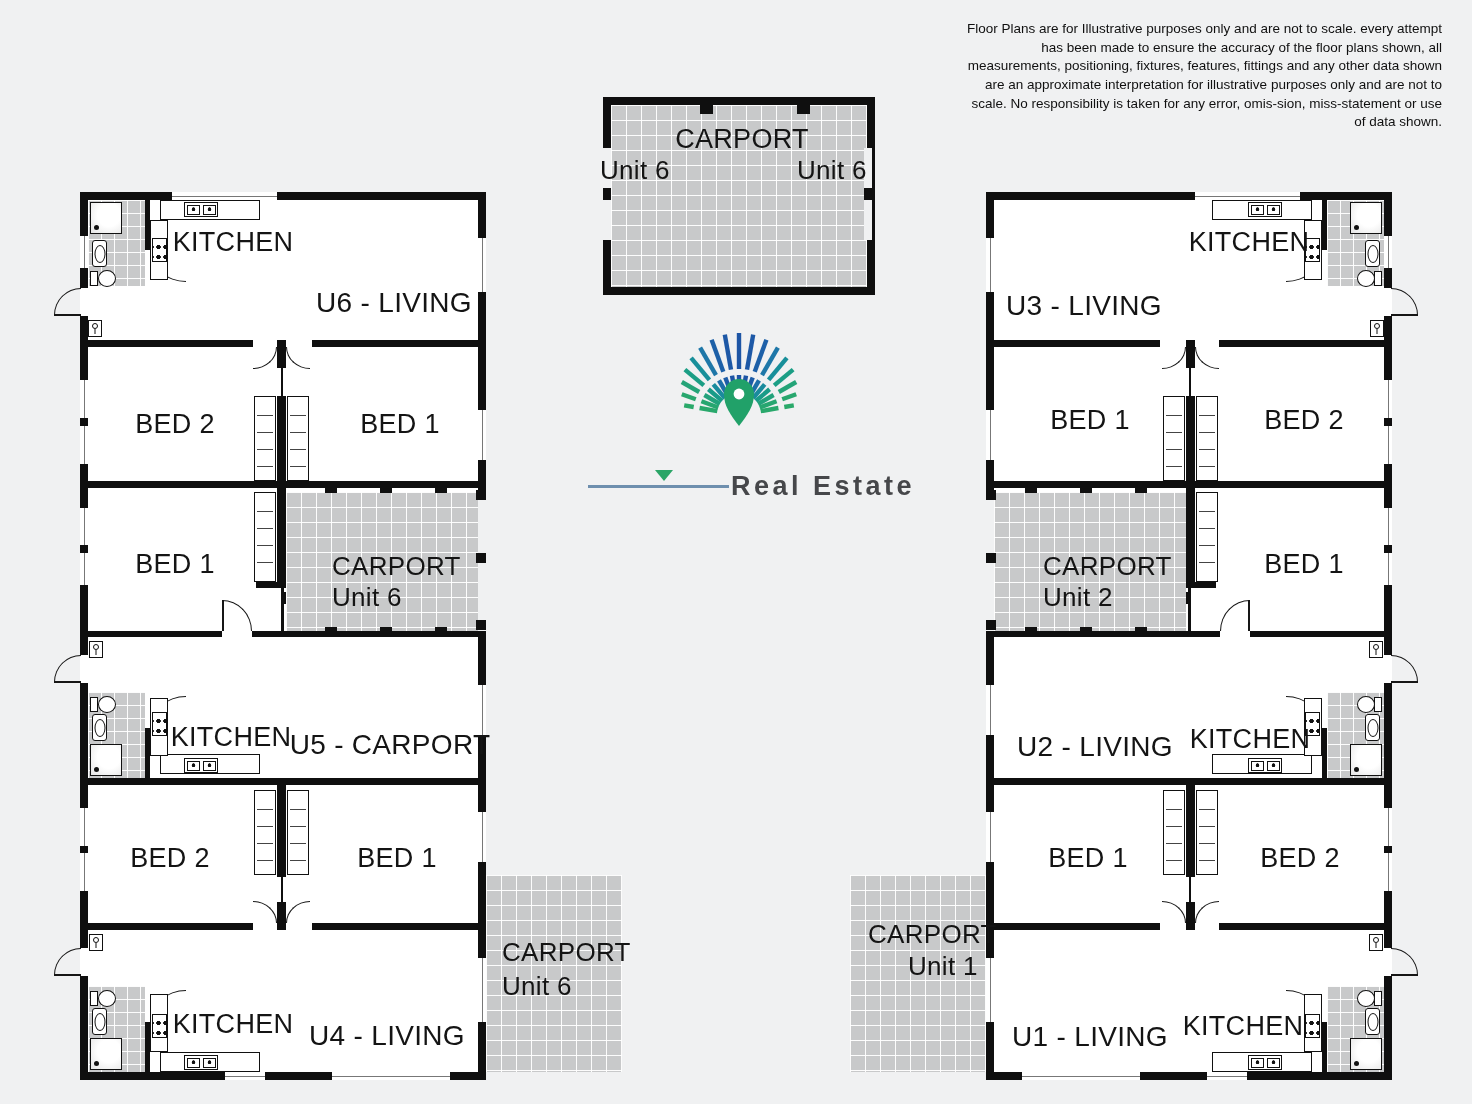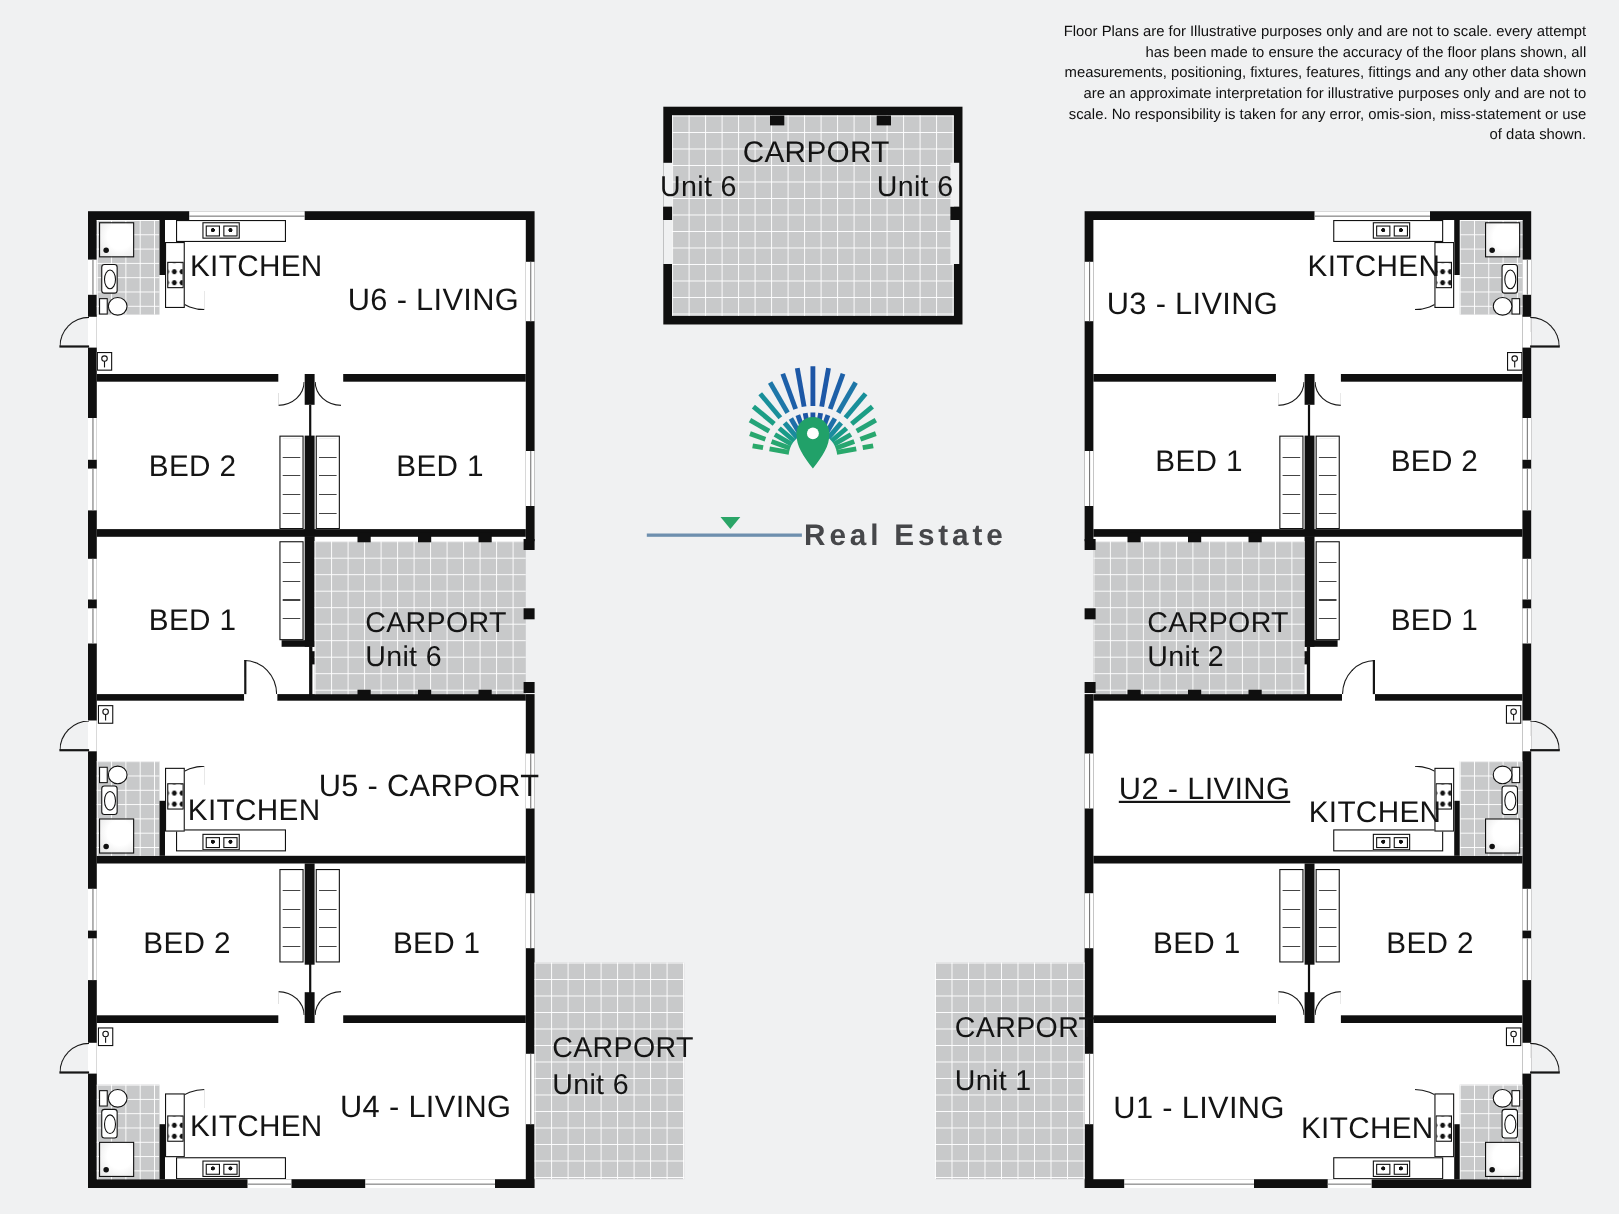--- a/index.html
+++ b/index.html
@@ -11,21 +11,21 @@
   .win.h::after{content:"";position:absolute;top:50%;left:0;right:0;height:1px;background:#777;}
   .gapw{position:absolute;background:#fff;}
   .gapbg{position:absolute;background:#f0f1f2;}
   .post{position:absolute;background:#0f0f0f;}
   .tiles{position:absolute;background-color:#c8c9ca;
     background-image:linear-gradient(to right,rgba(255,255,255,.95) 1.2px,transparent 1.2px),
                      linear-gradient(to bottom,rgba(255,255,255,.95) 1.2px,transparent 1.2px);
     background-size:13px 13px;}
   .tiles.big{background-size:15px 15px;}
   .label{position:absolute;font-size:27px;color:#141414;white-space:nowrap;transform:translate(-50%,-50%);letter-spacing:.3px;}
-  .label.lg{font-size:28px;}
+  .label.lg{font-size:28px;margin-top:30px;}
   .label.la{transform:translateY(-50%);}
   .label.cp{font-size:26px;}
   .arc{position:absolute;border:0 solid #161616;box-sizing:border-box;}
   .arc.tl{border-top-width:1.6px;border-left-width:1.6px;border-top-left-radius:100% 100%;}
   .arc.tr{border-top-width:1.6px;border-right-width:1.6px;border-top-right-radius:100% 100%;}
   .arc.bl{border-bottom-width:1.6px;border-left-width:1.6px;border-bottom-left-radius:100% 100%;}
   .arc.br{border-bottom-width:1.6px;border-right-width:1.6px;border-bottom-right-radius:100% 100%;}
   .leaf{position:absolute;background:#161616;}
   .ward{position:absolute;background:#fff;border:1.5px solid #111;box-sizing:border-box;}
   .ward::after{content:"";position:absolute;left:2px;right:2px;top:2px;bottom:2px;
@@ -358,24 +358,24 @@
   <div class="switch" style="left:1369px;top:641px;width:14px;height:17px;"></div>
   <div class="switch" style="left:1369px;top:934px;width:14px;height:17px;"></div>
 
   <div class="label" style="left:1249px;top:242px;">KITCHEN</div>
   <div class="label lg" style="left:1084px;top:276px;">U3 - LIVING</div>
   <div class="label" style="left:1090px;top:420px;">BED 1</div>
   <div class="label" style="left:1304px;top:420px;">BED 2</div>
   <div class="label la cp" style="left:1043px;top:566px;">CARPORT</div>
   <div class="label la cp" style="left:1043px;top:597px;">Unit 2</div>
   <div class="label" style="left:1304px;top:564px;">BED 1</div>
-  <div class="label lg" style="left:1095px;top:717px;text-decoration:underline;">U2 - LIVING</div>
+  <div class="label lg" style="left:1095px;top:717px;">U2 - LIVING</div>
   <div class="label" style="left:1250px;top:739px;">KITCHEN</div>
   <div class="label" style="left:1088px;top:858px;">BED 1</div>
   <div class="label" style="left:1300px;top:858px;">BED 2</div>
   <div class="label lg" style="left:1090px;top:1007px;">U1 - LIVING</div>
   <div class="label" style="left:1243px;top:1026px;">KITCHEN</div>
 
   <div class="tiles big" style="left:850px;top:875px;width:136px;height:197px;"></div>
   <div class="label la cp" style="left:868px;top:934px;">CARPORT</div>
-  <div class="label la cp" style="left:868px;top:966px;margin-top:16px;">Unit 1</div>
+  <div class="label la cp" style="left:908px;top:966px;">Unit 1</div>
 
 </div>
 
 </body></html>

